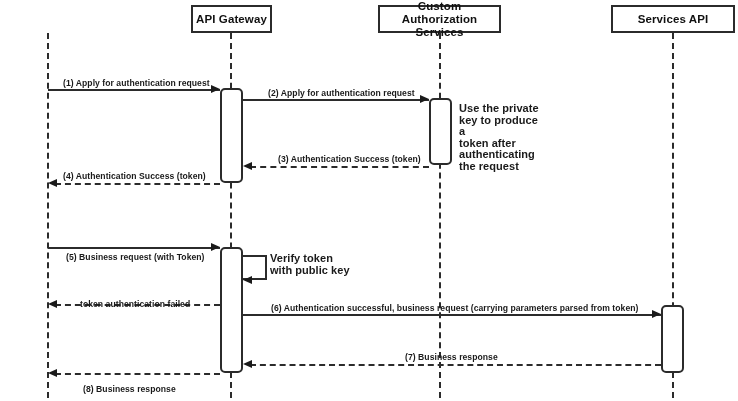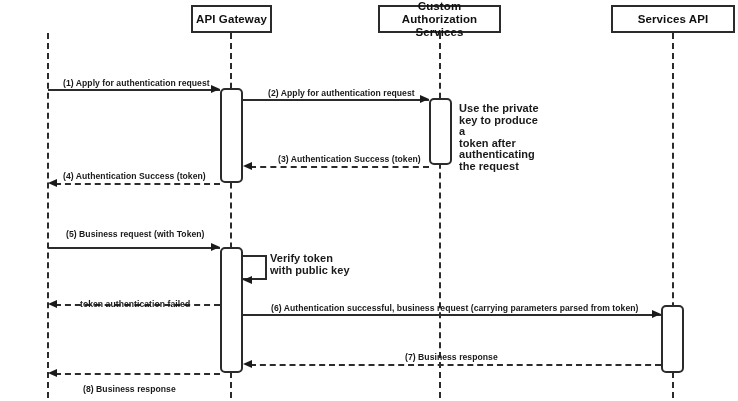--- a/index.html
+++ b/index.html
@@ -141,21 +141,21 @@
   <div class="msg-line dashed" style="left:250px; top:166px; width:179px;"></div>
   <div class="arrow-head left" style="left:243px; top:161.5px;"></div>
   <div class="msg-label" style="left:278px; top:154px;">(3) Authentication Success (token)</div>
 
   <div class="msg-line dashed" style="left:55px; top:183px; width:165px;"></div>
   <div class="arrow-head left" style="left:48px; top:178.5px;"></div>
   <div class="msg-label" style="left:63px; top:171px;">(4) Authentication Success (token)</div>
 
   <div class="msg-line" style="left:48px; top:247px; width:172px;"></div>
   <div class="arrow-head right" style="left:211px; top:242.5px;"></div>
-  <div class="msg-label" style="left:66px; top:229px;">(5) Business request (with Token)</div>
+  <div class="msg-label" style="left:66px; top:252px;">(5) Business request (with Token)</div>
 
   <div class="selfloop" style="left:243px; top:255px; width:24px; height:25px;"></div>
   <div class="arrow-head left" style="left:243px; top:275.5px;"></div>
   <div class="note" style="left:270px; top:253px;">
     <div>Verify token</div>
     <div>with public key</div>
   </div>
 
   <div class="msg-line dashed" style="left:55px; top:304px; width:165px;"></div>
   <div class="arrow-head left" style="left:48px; top:299.5px;"></div>

